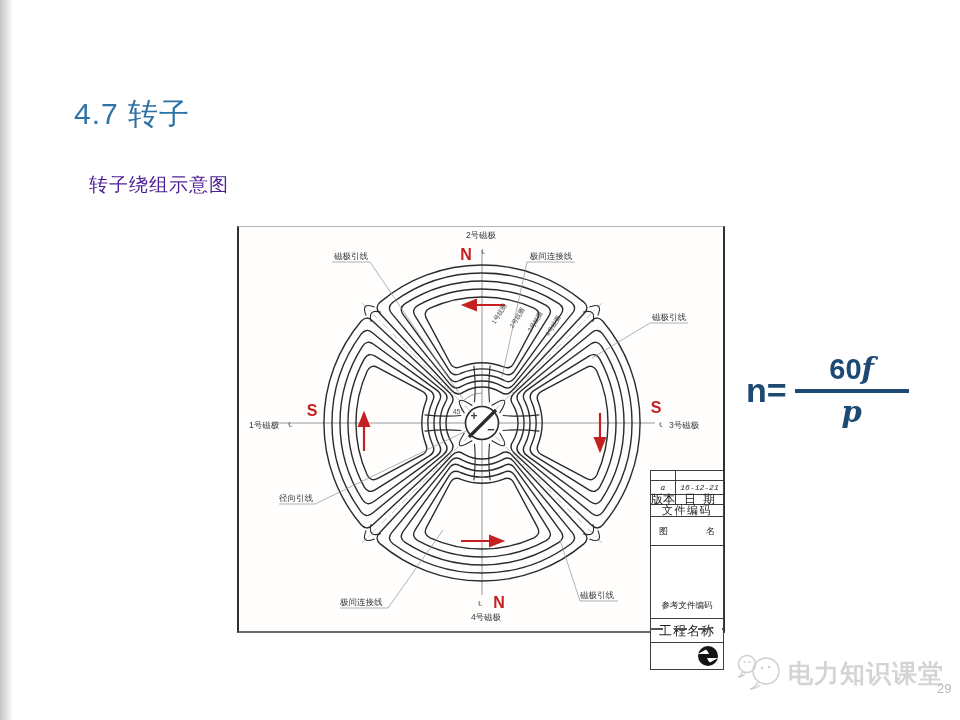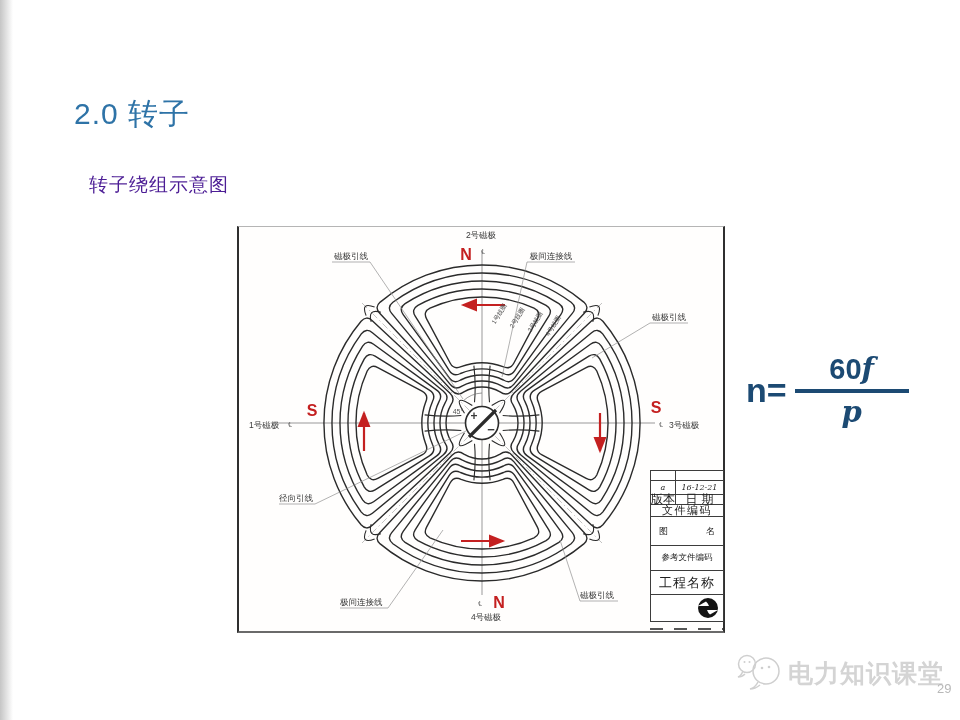--- a/index.html
+++ b/index.html
@@ -14,25 +14,25 @@
            background:#fffefd;border-left:2px solid #2f2f2f;border-right:2px solid #2f2f2f;
            border-top:1px solid #b5b5b5;border-bottom:2px solid #6a6a6a;}
   .diagram svg.draw{position:absolute;left:0;top:0;}
 
   .tblock{position:absolute;left:411px;top:243px;width:72px;background:#fff;
           border:1px solid #3d3d3d;font-family:"DejaVu Serif",serif;color:#1e1e1e;}
   .tb-row{border-bottom:1px solid #3d3d3d;display:flex;align-items:center;justify-content:center;
           box-sizing:border-box;}
   .tb-row:last-child{border-bottom:none;}
   .tb-c1{width:25px;height:100%;border-right:1px solid #3d3d3d;display:flex;align-items:center;justify-content:center;box-sizing:border-box;}
-  .tb-c2{flex:1;display:flex;align-items:center;justify-content:center;}
+  .tb-c2{flex:1;display:flex;align-items:center;justify-content:center;font-family:Liberation Mono, monospace;}
   .tb-r1{height:10px;} .tb-r2{height:14px;font-style:italic;font-size:8px;}
   .tb-r3{height:10px;font-size:12px;} .tb-r4{height:12px;font-size:11px;letter-spacing:1.5px;}
   .tb-r5{height:29px;font-size:9px;justify-content:space-between;padding:0 8px;}
-  .tb-r6{height:25px;font-size:8.5px;} .tb-r7{height:24px;font-size:13px;letter-spacing:1px;}
+  .tb-r6{height:25px;font-size:8.5px;margin-top:48px;} .tb-r7{height:24px;font-size:13px;letter-spacing:1px;}
   .tb-r8{height:26px;justify-content:flex-end;padding-right:3px;}
   .tb-ticks{position:absolute;left:411px;top:401px;width:73px;height:2px;
           background:repeating-linear-gradient(90deg,#555 0 13px,transparent 13px 24px);}
 
   .formula{position:absolute;left:746px;top:352px;display:flex;align-items:center;
            color:#1c4a73;font-weight:bold;}
   .f-lhs{font-size:34px;}
   .frac{display:flex;flex-direction:column;align-items:center;margin-left:8px;}
   .f-num{font-size:29px;display:flex;align-items:baseline;}
   .f-var{font-style:italic;font-family:"DejaVu Serif",serif;}
@@ -49,21 +49,21 @@
   .lbl{font-size:8.5px;} .cl-sym{font-size:7px;fill:#555;} .coil{font-size:6.3px;fill:#4a4a4a;}
   .pol{font-size:16px;font-weight:bold;fill:#c42020;}
   .leader{stroke:#909090;stroke-width:0.7;fill:none;}
   .thin{stroke:#6f6f6f;stroke-width:0.7;} .dash{stroke:#9a9a9a;stroke-width:0.6;stroke-dasharray:7 3 1.5 3;}
 </style>
 </head>
 <body>
 
 <div class="slide">
   <div class="left-shadow"></div>
-  <div class="title">2.0  转子</div>
+  <div class="title">4.7  转子</div>
   <div class="subtitle">转子绕组示意图</div>
 
   <div class="diagram">
     <svg class="draw" width="484" height="404" viewBox="0 0 484 404">
       <defs>
         <marker id="arw" markerWidth="9" markerHeight="8" refX="6.5" refY="3" orient="auto">
           <path d="M0,0 L7.5,3 L0,6 Z" fill="#c42020"></path>
         </marker>
       </defs>
 

